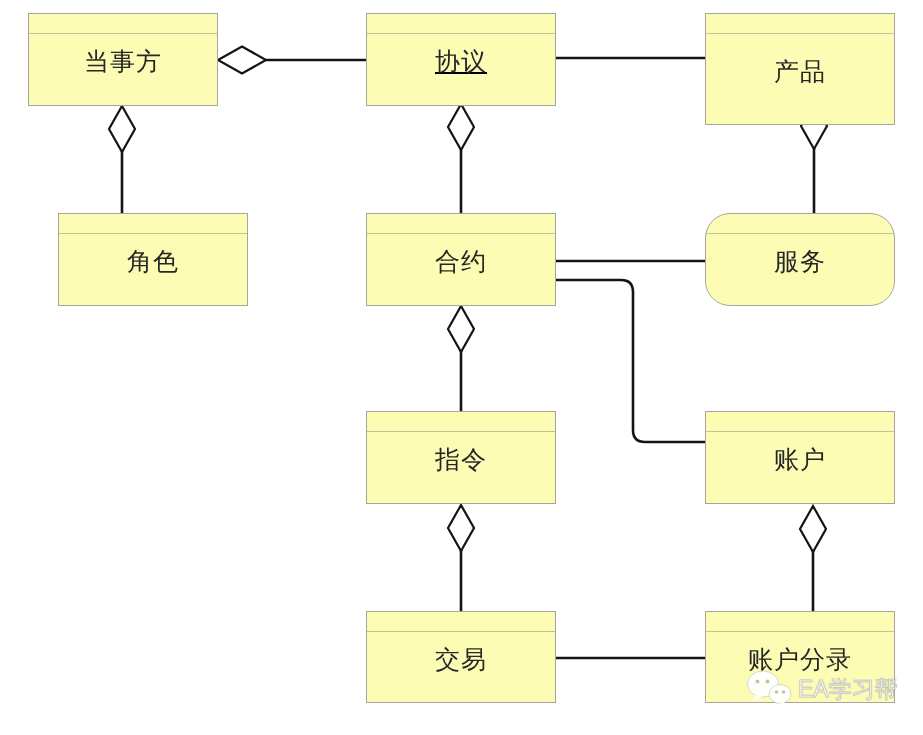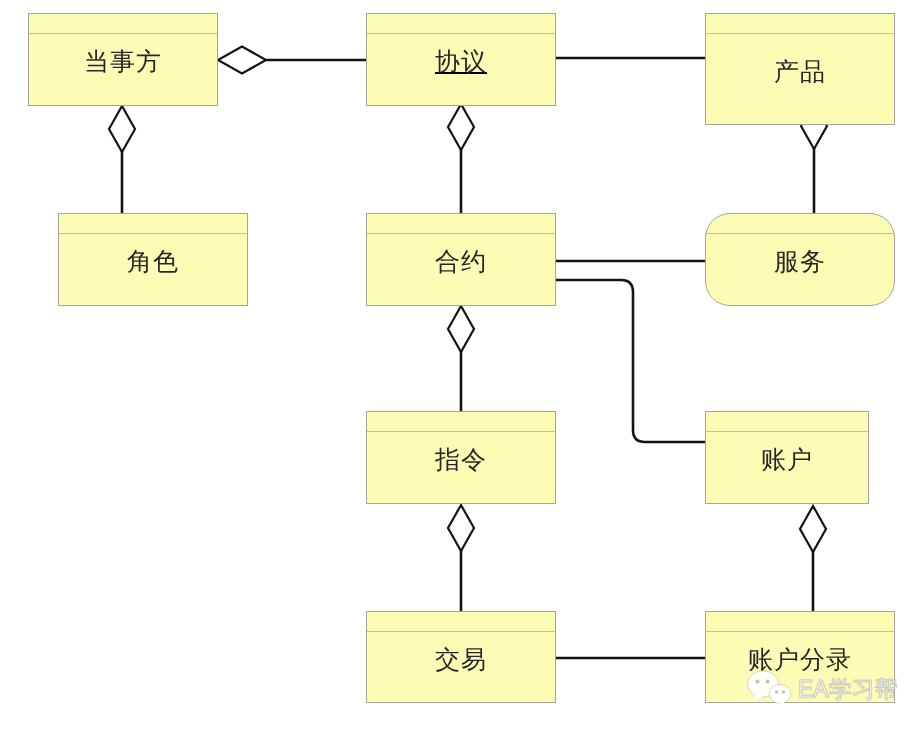--- a/index.html
+++ b/index.html
@@ -119,21 +119,21 @@
       <div class="node-label">合约</div>
     </div>
     <div class="node" style="left: 705px; top: 213px; width: 190px; height: 93px; border-radius: 25px;">
       <div class="node-header"></div>
       <div class="node-label">服务</div>
     </div>
     <div class="node" style="left: 366px; top: 411px; width: 190px; height: 93px; text-align: center;">
       <div class="node-header"></div>
       <div class="node-label">指令</div>
     </div>
-    <div class="node" style="left: 705px; top: 411px; width: 164px; height: 93px;">
+    <div class="node" style="left: 705px; top: 411px; width: 190px; height: 93px;">
       <div class="node-header"></div>
       <div class="node-label">账户</div>
     </div>
     <div class="node" style="left: 366px; top: 611px; width: 190px; height: 92px;">
       <div class="node-header"></div>
       <div class="node-label">交易</div>
     </div>
     <div class="node" style="left: 705px; top: 611px; width: 190px; height: 92px;">
       <div class="node-header"></div>
       <div class="node-label">账户分录</div>

